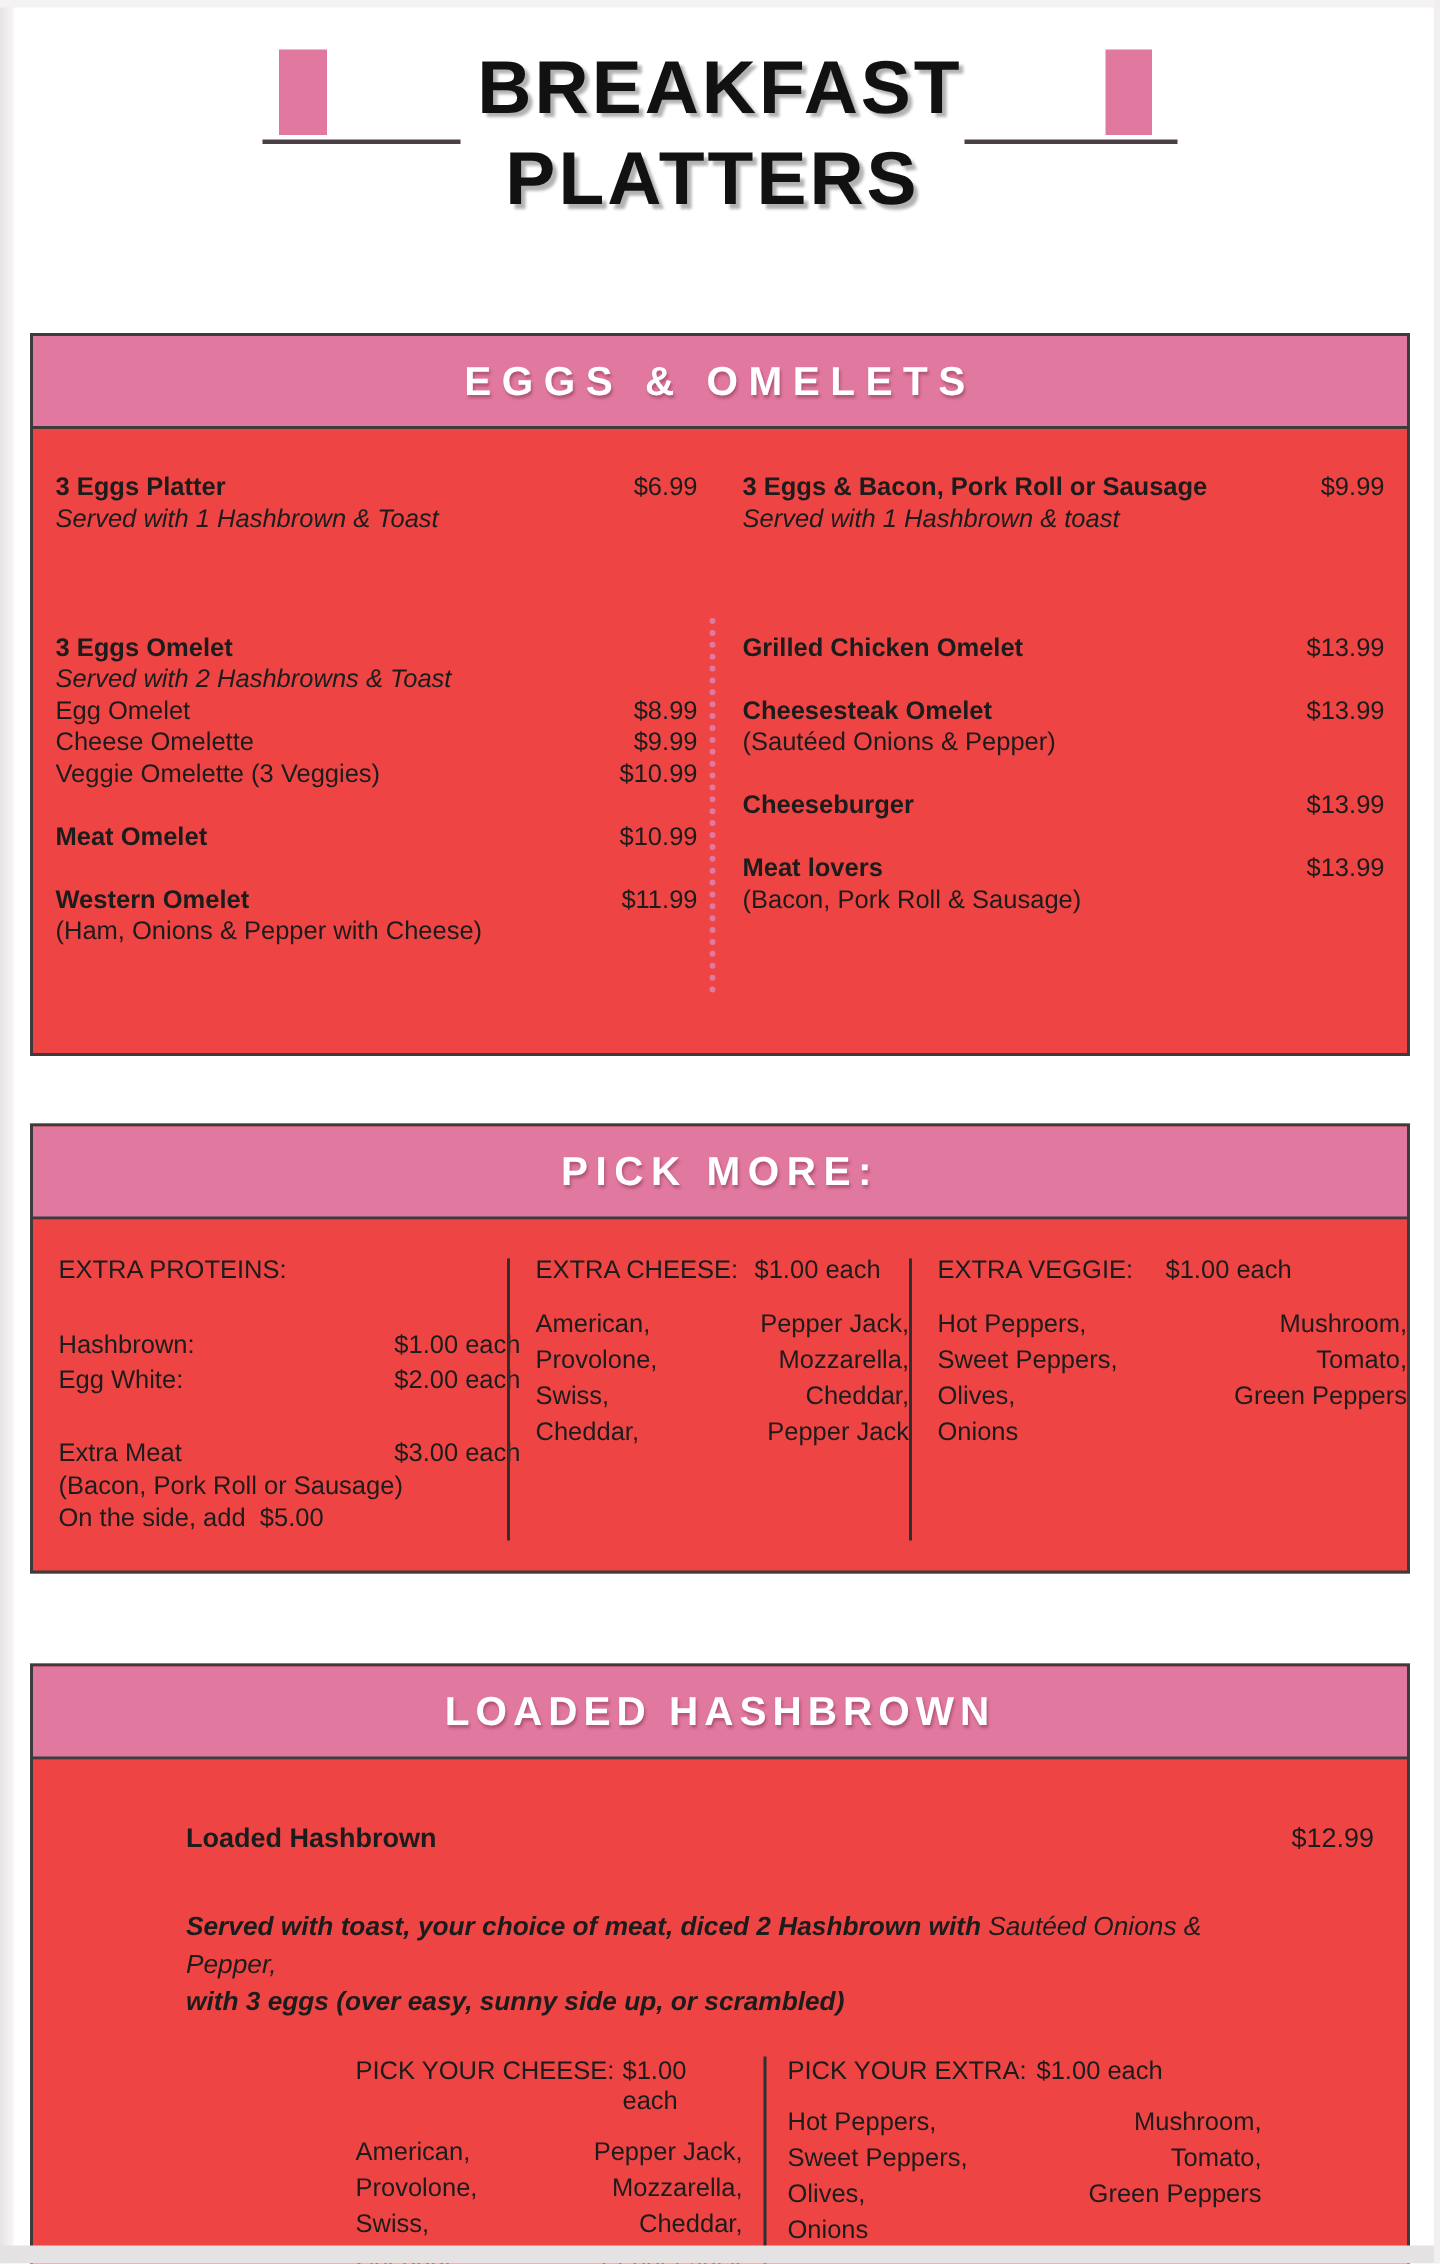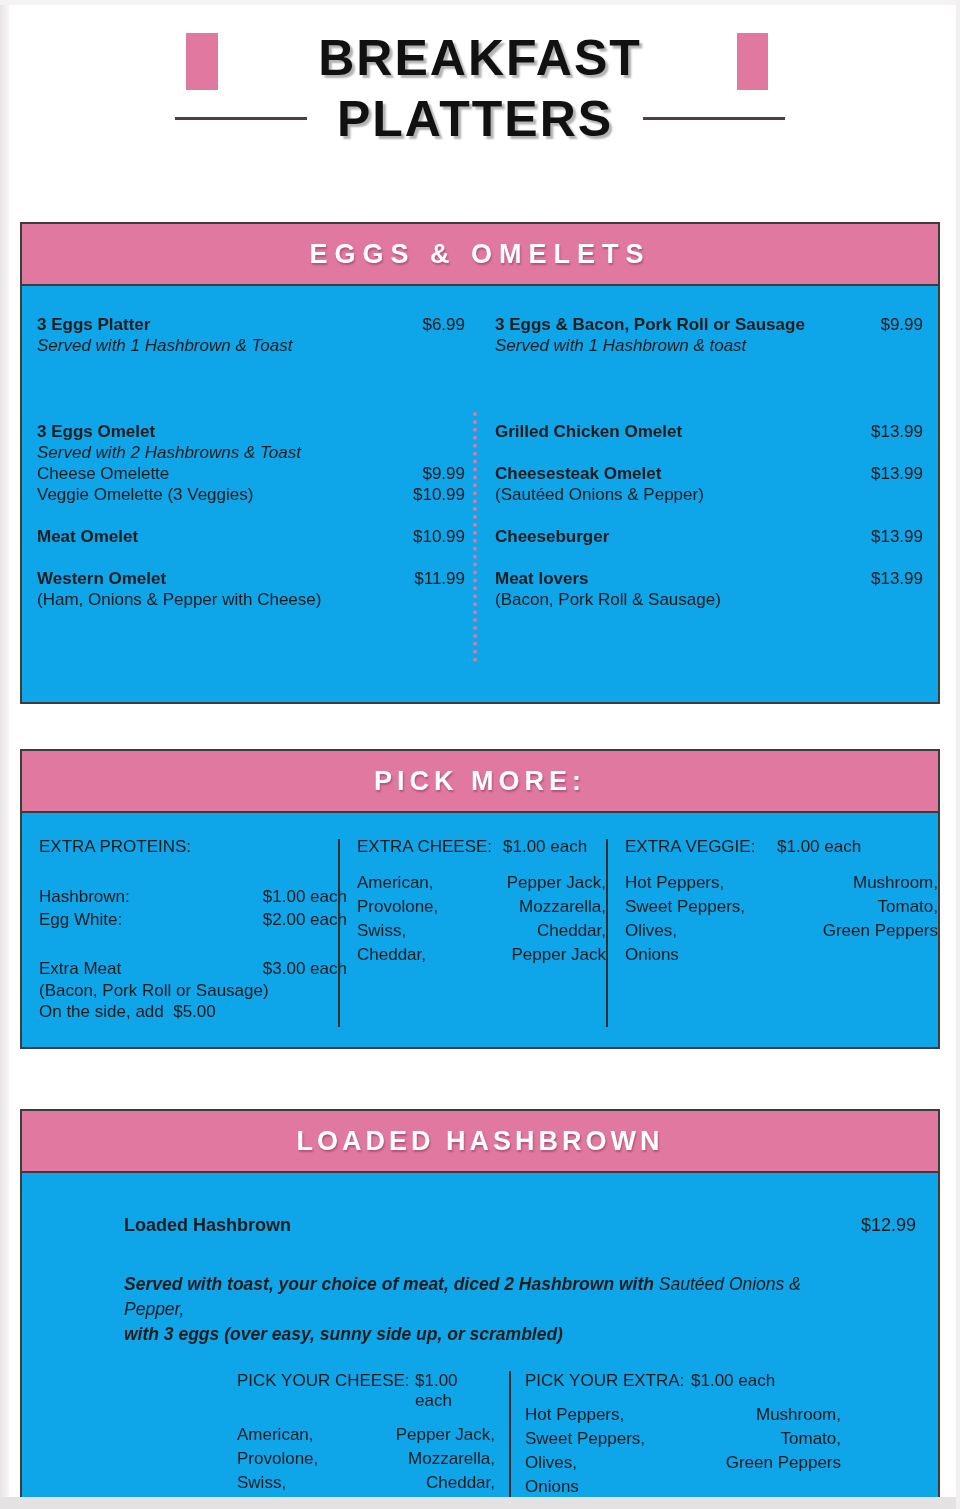--- a/index.html
+++ b/index.html
@@ -27,35 +27,35 @@
   
   .title-wrap{position:relative;height:222px;padding-top:30px;}
   .title-bar{position:absolute;width:32px;height:57px;background:var(--pink);top:33px;}
   .title-bar.left{left:186px;}
   .title-bar.right{left:737px;width:31px;}
   .title-line1{
     text-align:center;font-size:50px;font-weight:bold;letter-spacing:2px;
     color:#111;text-shadow:3px 3px 2px rgba(0,0,0,0.30);
     line-height:1.05;margin-top:2px;
   }
-  .title-line2-row{display:flex;align-items:center;justify-content:center;margin-top:8px;}
+  .title-line2-row{display:flex;justify-content:center;margin-top:8px;}
   .title-line2{
     font-size:50px;font-weight:bold;letter-spacing:2px;color:#111;
     text-shadow:3px 3px 2px rgba(0,0,0,0.30);line-height:1.05;margin:0 30px;
   }
   .dash{height:3px;background:#4a4046;}
   .dash-l{width:132px;}
   .dash-r{width:142px;}
 
   
   .menu-box{
     position:relative;
     margin:0 20px;
     border:2px solid var(--border);
-    background:#0ea5e9;
+    background:#ef4444;
   }
   .box-header{
     background:var(--pink);
     border-bottom:2px solid var(--border);
     color:#fff;
     text-align:center;
     font-weight:bold;
     font-size:27px;
     letter-spacing:7px;
     padding:15px 0 14px 0;
@@ -144,20 +144,24 @@
         <span class="nm b">3 Eggs Platter</span>
         <span class="pr">$6.99</span>
       </div>
       <div class="desc">Served with 1 Hashbrown &amp; Toast</div>
 
       <div class="row mt-xl">
         <span class="nm b">3 Eggs Omelet</span>
       </div>
       <div class="desc">Served with 2 Hashbrowns &amp; Toast</div>
       <div class="row">
+        <span class="nm">Egg Omelet</span>
+        <span class="pr">$8.99</span>
+      </div>
+      <div class="row">
         <span class="nm">Cheese Omelette</span>
         <span class="pr">$9.99</span>
       </div>
       <div class="row">
         <span class="nm">Veggie Omelette (3 Veggies)</span>
         <span class="pr">$10.99</span>
       </div>
 
       <div class="row mt-md">
         <span class="nm b">Meat Omelet</span>

